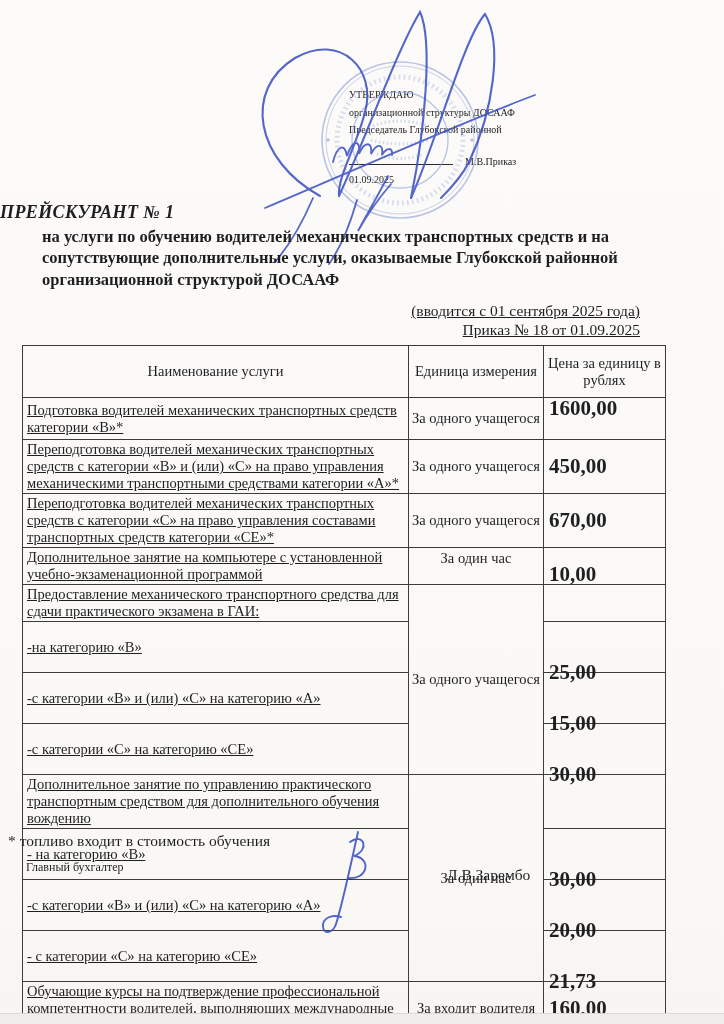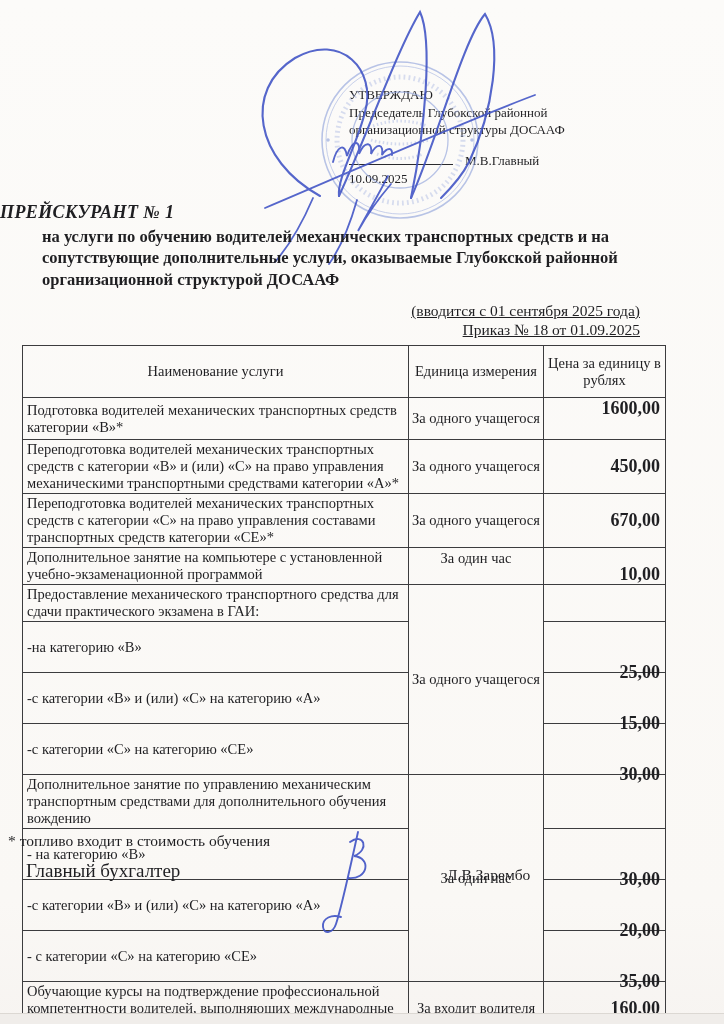--- a/index.html
+++ b/index.html
@@ -7,21 +7,21 @@
     position:relative; width:724px; height:1024px; margin:0 auto;
     background:linear-gradient(180deg,#fcfbf9 0%, #faf8f5 88%, #f7f4f1 100%);
     font-family:"Liberation Serif","DejaVu Serif",serif;
     color:#1f1f22; overflow:hidden;
   }
   .page-bottom-edge { position:absolute; left:0; right:0; bottom:0; height:10px;
     background:#f0edea; border-top:1px solid #dcd8d3; }
 
   
   .approval { position:absolute; left:349px; top:86px; width:340px;
-    font-size:13px; line-height:17.6px; }
+    font-size:10px; line-height:17.6px; }
   .approval .sig-row { margin-top:11px; white-space:nowrap; }
   .sig-line { display:inline-block; width:104px; border-bottom:1.4px solid #2b2b2f;
     height:14px; margin-right:12px; vertical-align:baseline; }
   .approval-date { margin-top:1px; }
 
   
   .doc-title { position:absolute; top:202px; left:0; width:100%; 
     font-size:18px; font-weight:bold; font-style:italic; letter-spacing:.4px; }
   .doc-subtitle { position:absolute; top:226px; left:42px; width:640px;
     font-weight:bold; font-size:16.5px; line-height:21.3px; }
@@ -30,49 +30,49 @@
   .notes { position:absolute; top:301px; right:84px; text-align:right;
     font-size:15.5px; line-height:19px;text-decoration:underline; }
 
   
   table.price-table { position:absolute; left:22px; top:345px; width:643px;
     border-collapse:collapse; table-layout:fixed;
     font-size:14.5px; line-height:17px;border-radius:20px; }
   .price-table th, .price-table td { border:1px solid #3c3c3e; padding:1px 5px;
     vertical-align:middle; font-weight:normal; }
   .price-table th { text-align:center; line-height:16.5px; padding:3px 4px; }
-  td.name  { text-align:left; padding-left:4px; }
+  td.name  { text-align:left; padding-left:4px;text-decoration:underline; }
   td.unit  { text-align:center; padding:1px 2px; }
-  td.price { text-align:right; font-weight:bold; font-size:18px; }
+  td.price { text-align:left; font-weight:bold; font-size:21px; }
   tr.sub td { padding-top:0; padding-bottom:0; line-height:16px; }
   td.v-top    { vertical-align:top; padding-top:2px; }
   td.v-bottom { vertical-align:bottom; padding-bottom:1px; }
   td.straddle { vertical-align:bottom; }
   td.straddle span { display:inline-block; transform:translateY(8px);margin-top:34px; }
 
   
   .footnote      { position:absolute; left:8px;  top:832px; font-size:15.5px; }
-  .signoff-label { position:absolute; left:26px;  top:860px; font-size:19px; }
+  .signoff-label { position:absolute; left:26px;  top:860px; font-size:12px; }
   .signoff-name  { position:absolute; left:447px; top:866px; font-size:15.5px; }
 
   .ink-overlay { position:absolute; pointer-events:none; }
 </style>
 </head>
 <body>
 
 <div class="page">
 
   <div class="approval">
     <div>УТВЕРЖДАЮ</div>
+    <div>организационной структуры ДОСААФ</div>
     <div>Председатель Глубокской районной</div>
-    <div>организационной структуры ДОСААФ</div>
     <div class="sig-row">
-      <span class="sig-line"></span><span>М.В.Главный</span>
+      <span class="sig-line"></span><span>М.В.Приказ</span>
     </div>
-    <div class="approval-date">10.09.2025</div>
+    <div class="approval-date">01.09.2025</div>
   </div>
 
   <svg class="ink-overlay" style="left:225px;top:0;width:380px;height:270px" viewBox="0 0 380 270">
     <g stroke="#8fa2db" fill="none" opacity="0.62">
       <circle cx="175" cy="140" r="78" stroke-width="1.6"></circle>
       <circle cx="175" cy="140" r="74" stroke-width="0.8"></circle>
       <circle cx="175" cy="140" r="48" stroke-width="1.3"></circle>
       <circle cx="175" cy="140" r="63" stroke-width="5" stroke-dasharray="1.8 3.2" opacity="0.55"></circle>
       <path d="M 148,126 q 27,-10 54,0" stroke-width="3" stroke-dasharray="1.5 2.5" opacity="0.6"></path>
       <path d="M 146,140 q 29,8 58,0" stroke-width="3" stroke-dasharray="1.5 2.5" opacity="0.6"></path>
@@ -147,35 +147,35 @@
       <tr class="sub" style="height:16px">
         <td class="name">-с категории «В» и (или) «С» на категорию «А»</td>
         <td class="price straddle"><span>15,00</span></td>
       </tr>
       <tr class="sub" style="height:16px">
         <td class="name">-с категории «С» на категорию «СЕ»</td>
         <td class="price straddle"><span>30,00</span></td>
       </tr>
 
       <tr style="height:54px">
-        <td class="name">Дополнительное занятие по управлению механическим транспортным средствами для дополнительного обучения вождению</td>
+        <td class="name">Дополнительное занятие по управлению практического транспортным средством для дополнительного обучения вождению</td>
         <td class="unit" rowspan="4">За один час</td>
         <td class="price"></td>
       </tr>
       <tr class="sub" style="height:17px">
         <td class="name">- на категорию «В»</td>
         <td class="price straddle"><span>30,00</span></td>
       </tr>
       <tr class="sub" style="height:17px">
         <td class="name">-с категории «В» и (или) «С» на категорию «А»</td>
         <td class="price straddle"><span>20,00</span></td>
       </tr>
       <tr class="sub" style="height:17px">
         <td class="name">- с категории «С» на категорию «СЕ»</td>
-        <td class="price straddle"><span>35,00</span></td>
+        <td class="price straddle"><span>21,73</span></td>
       </tr>
 
       <tr style="height:50px">
         <td class="name">Обучающие курсы на подтверждение профессиональной компетентности водителей, выполняющих международные автомобильные перевозки грузов</td>
         <td class="unit">За входит водителя</td>
         <td class="price">160,00</td>
       </tr>
     </tbody>
   </table>
 

